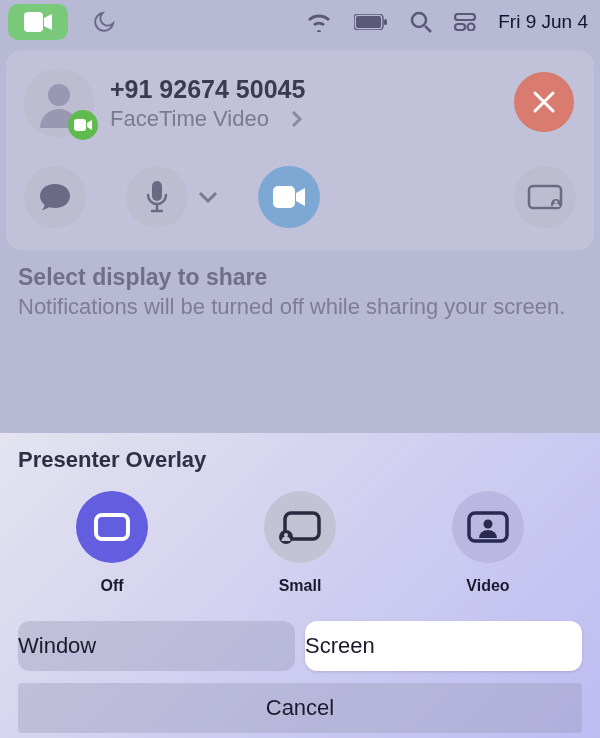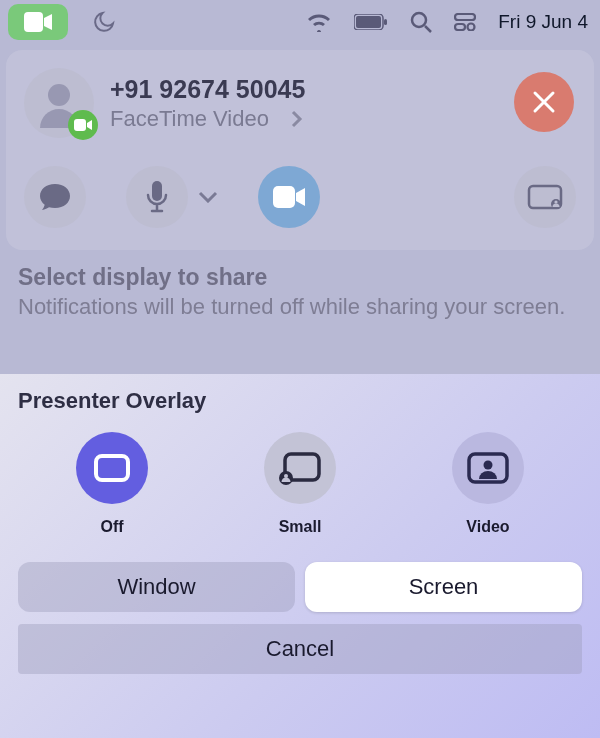--- a/index.html
+++ b/index.html
@@ -142,21 +142,21 @@
       font-size: 22px;
       color: #7e7d94;
       line-height: 1.3;
       margin-top: 2px;
     }
     .overlay-sheet {
       position: absolute;
       left: 0;
       right: 0;
       bottom: 0;
-      height: 364px;
+      height: 305px;
       background: linear-gradient(135deg, #e4e3ef 0%, #cccbf0 60%, #bebcf3 100%);
       padding: 14px 18px 18px 18px;
     }
     .overlay-title {
       font-size: 22px;
       font-weight: 700;
       color: #2e2e44;
     }
     .overlay-options {
       margin-top: 18px;
@@ -195,21 +195,20 @@
       margin-top: 26px;
       display: flex;
       gap: 10px;
     }
     .segment-btn {
       flex: 1;
       height: 50px;
       border-radius: 12px;
       display: flex;
       align-items: center;
-      justify-content: center;
       font-size: 22px;
       font-weight: 500;
       color: #1a1a2e;
       background: rgba(155, 155, 185, 0.4);
     }
     .segment-btn.active {
       background: #ffffff;
       box-shadow: 0 1px 3px rgba(0,0,0,0.15);
     }
     .cancel-btn {

